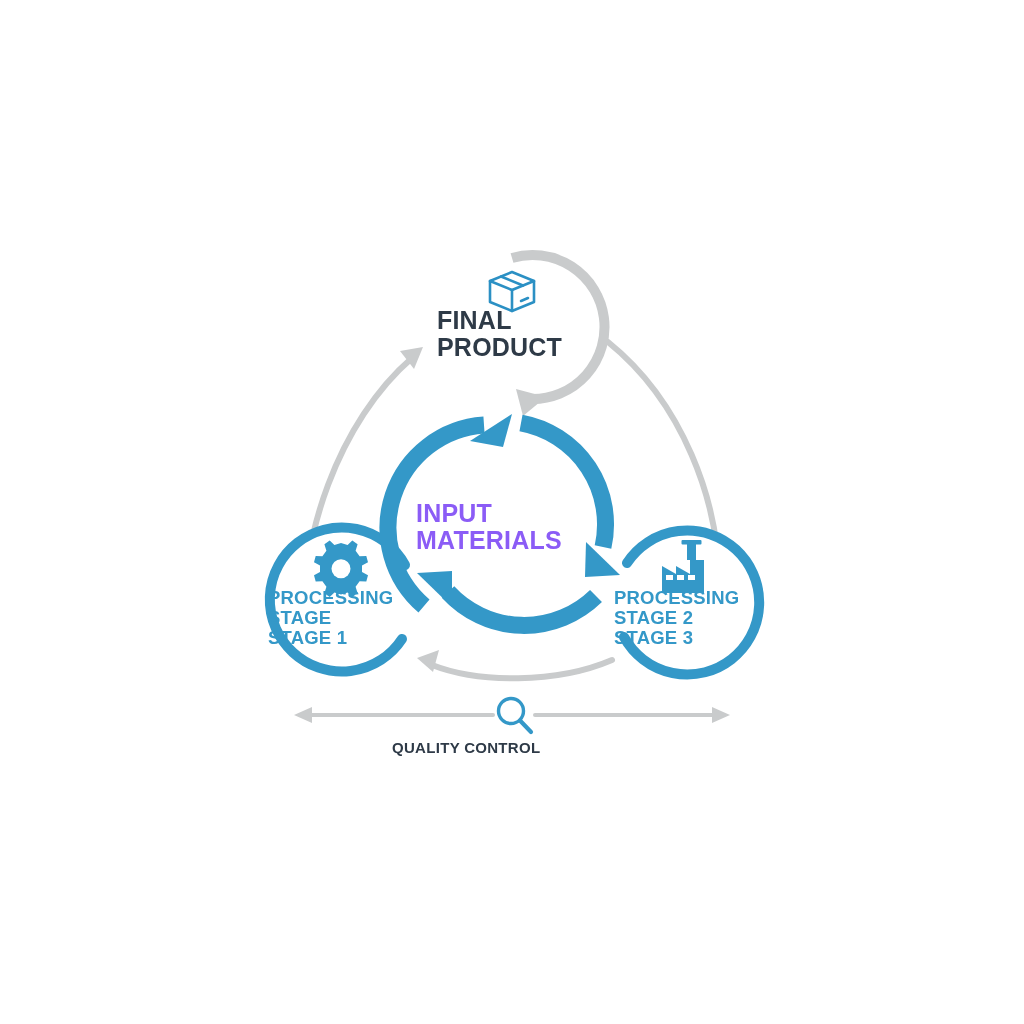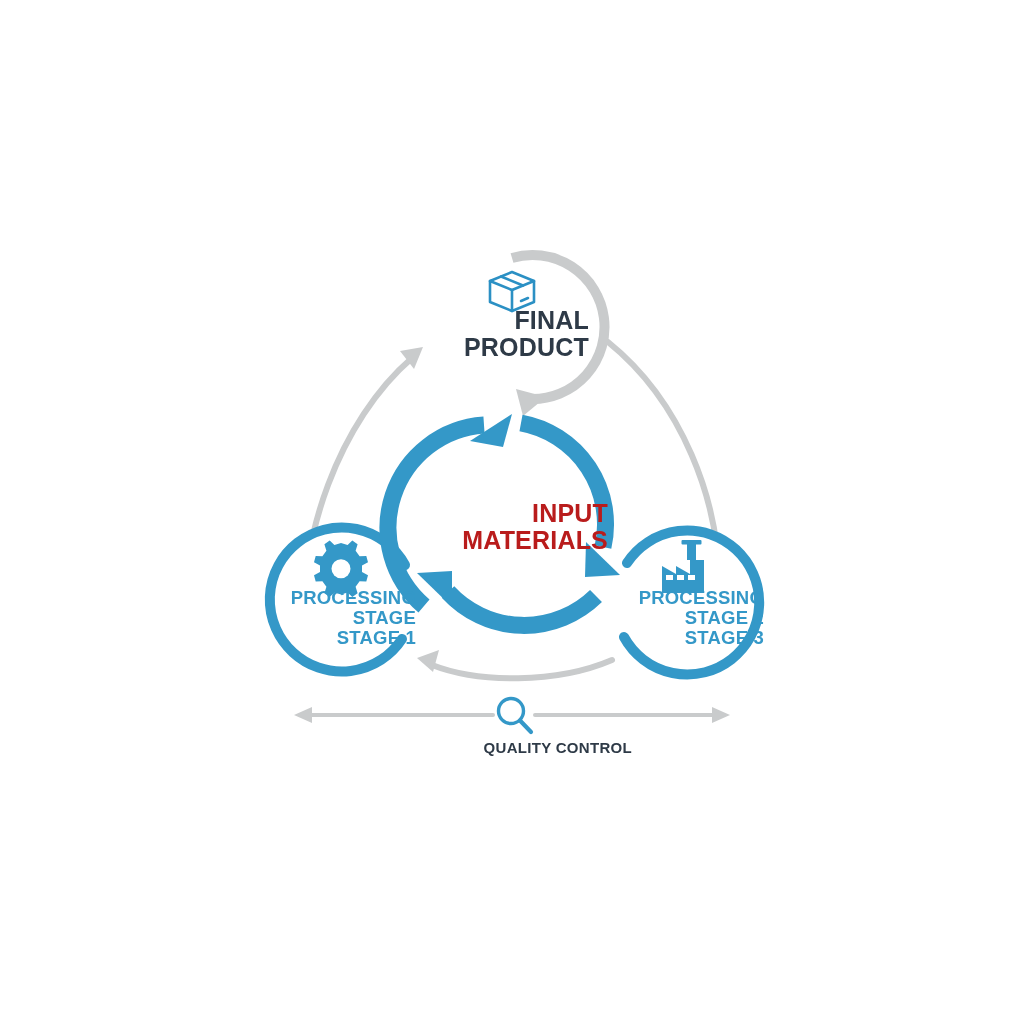--- a/index.html
+++ b/index.html
@@ -19,21 +19,21 @@
   }
   #diagram {
     position: absolute;
     left: 0;
     top: 0;
     width: 1024px;
     height: 1024px;
   }
   .lbl {
     position: absolute;
-    text-align: right;
+    text-align: left;
     line-height: 1.08;
     letter-spacing: 0.2px;
     white-space: pre;
     pointer-events: none;
   }
   
   #final-product-label {
     left: 437px;
     top: 307px;
     width: 152px;
@@ -41,21 +41,21 @@
     font-weight: bold;
     color: #2e3a47;
   }
   
   #input-materials-label {
     left: 416px;
     top: 500px;
     width: 192px;
     font-size: 25px;
     font-weight: bold;
-    color: #b91c1c;
+    color: #8b5cf6;
   }
   
   #stage1-label {
     left: 268px;
     top: 588px;
     width: 148px;
     font-size: 18.5px;
     font-weight: bold;
     color: #3498c8;
   }

